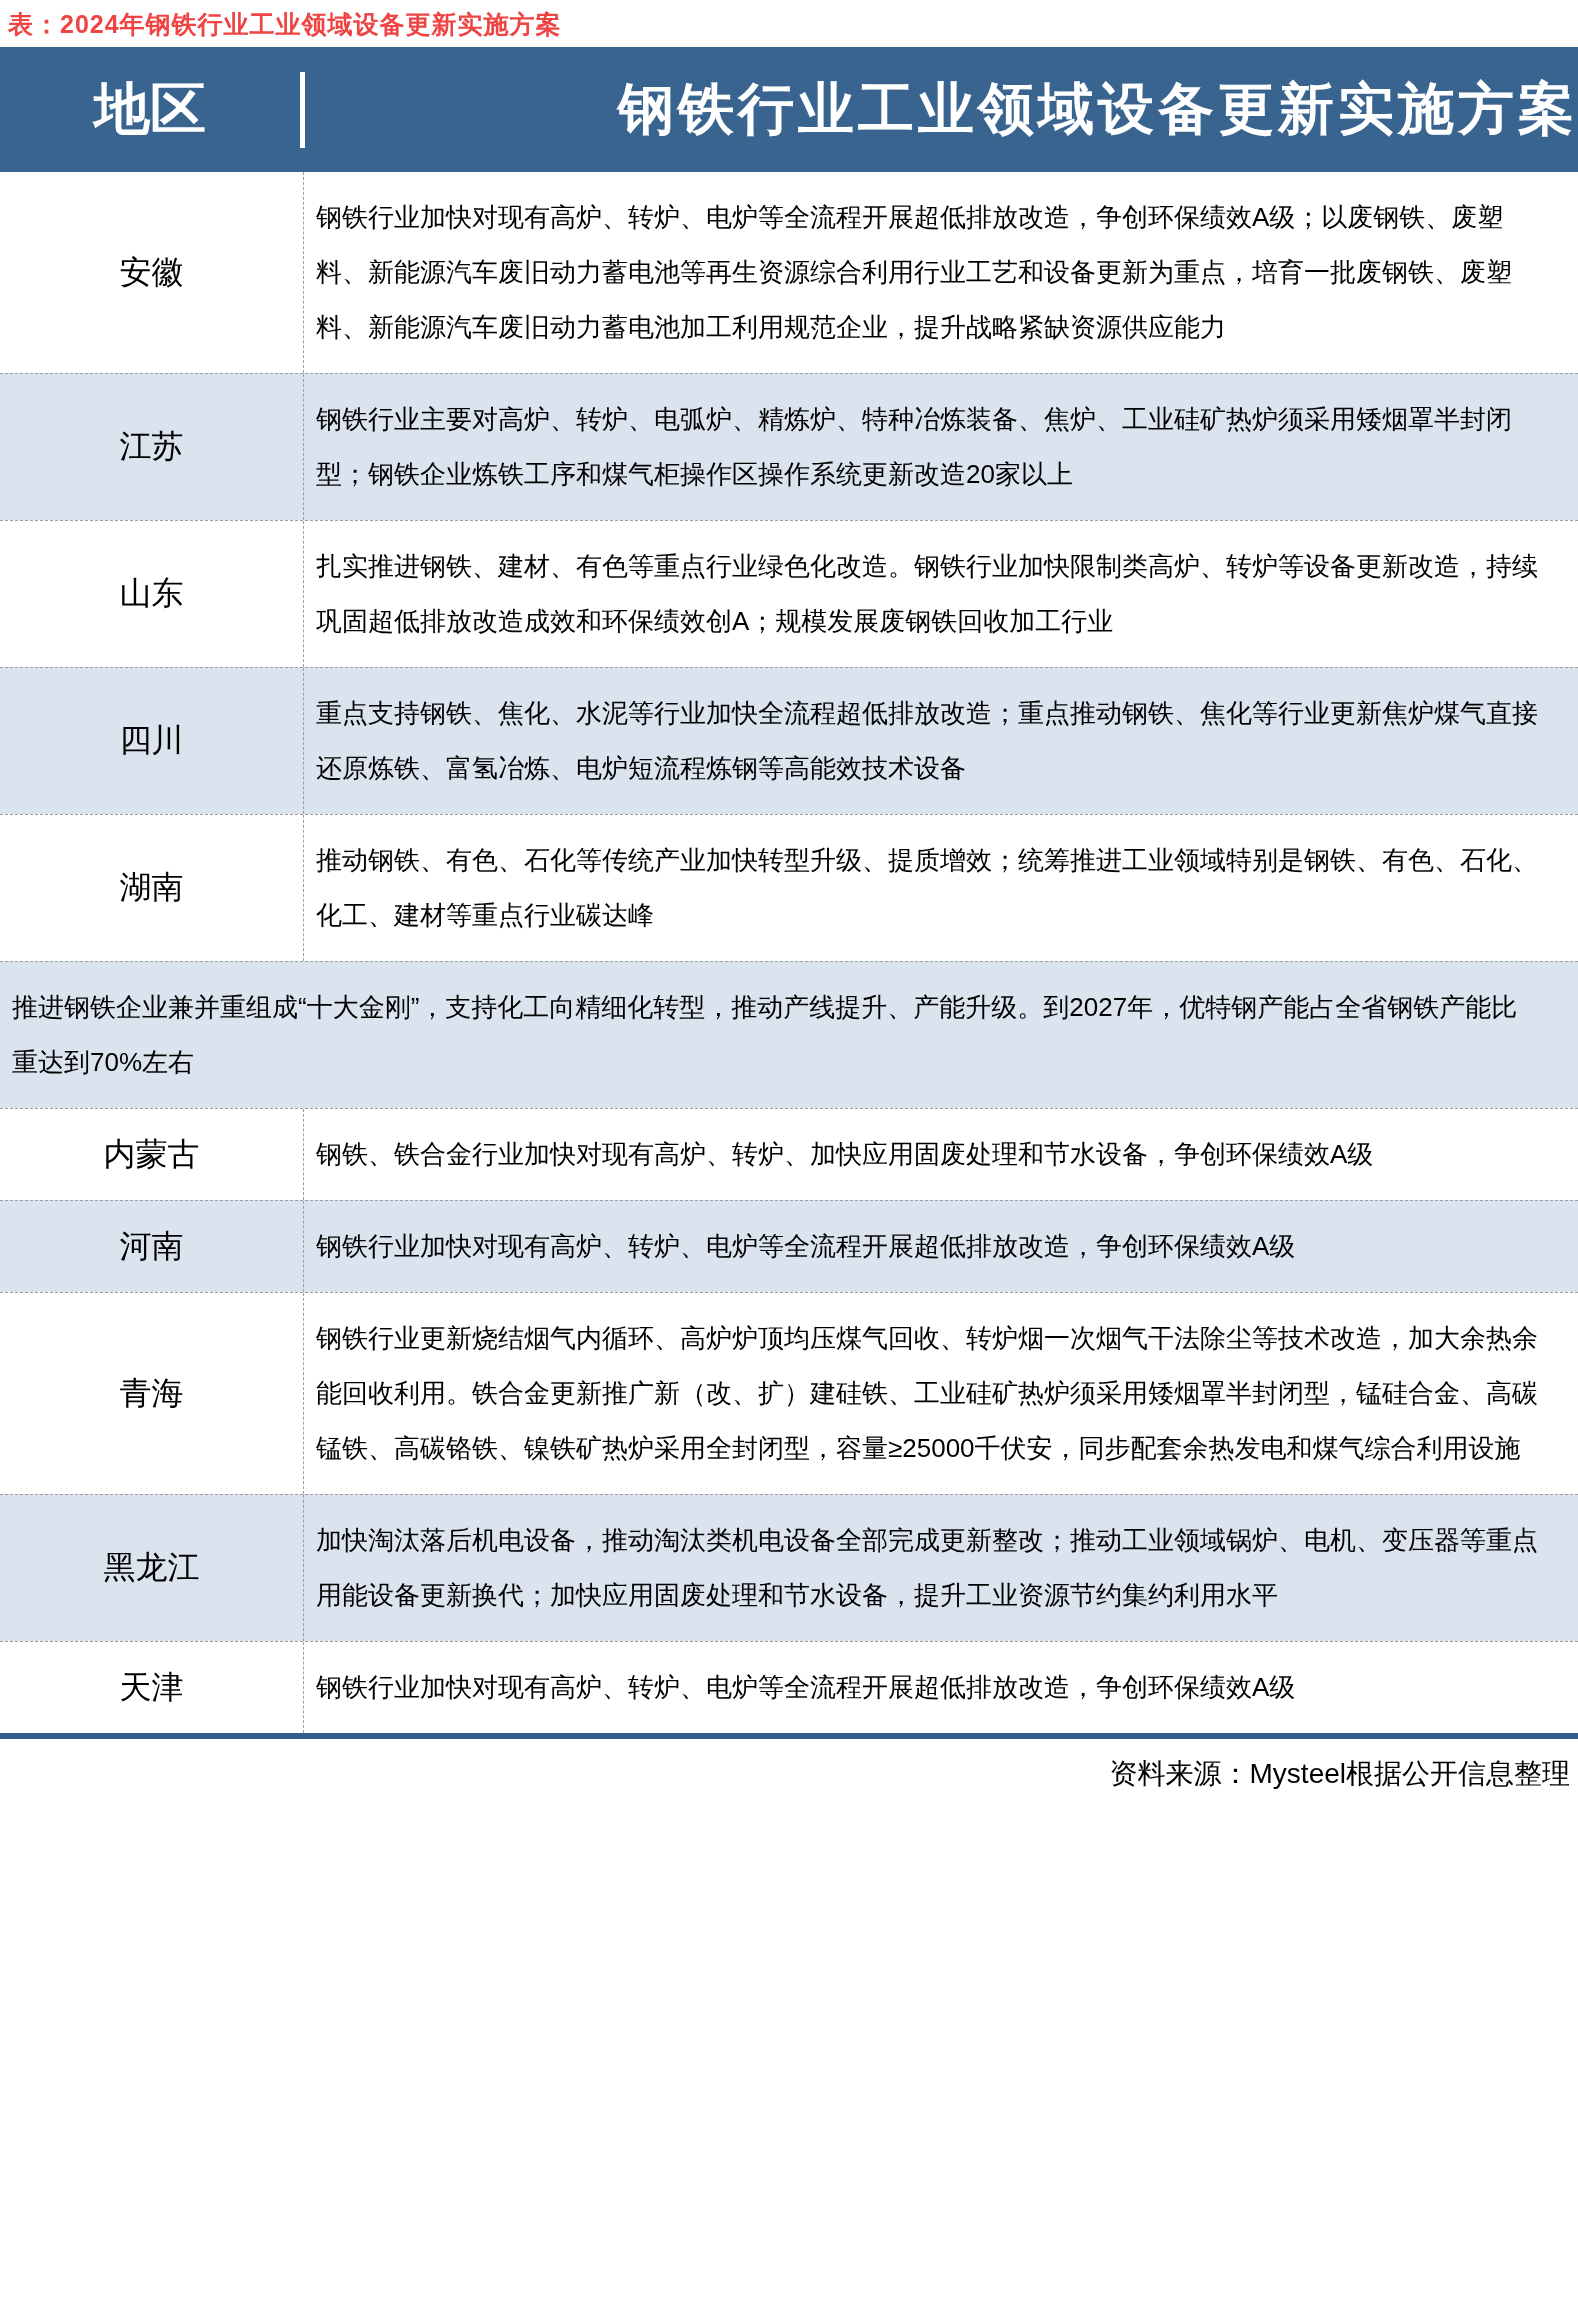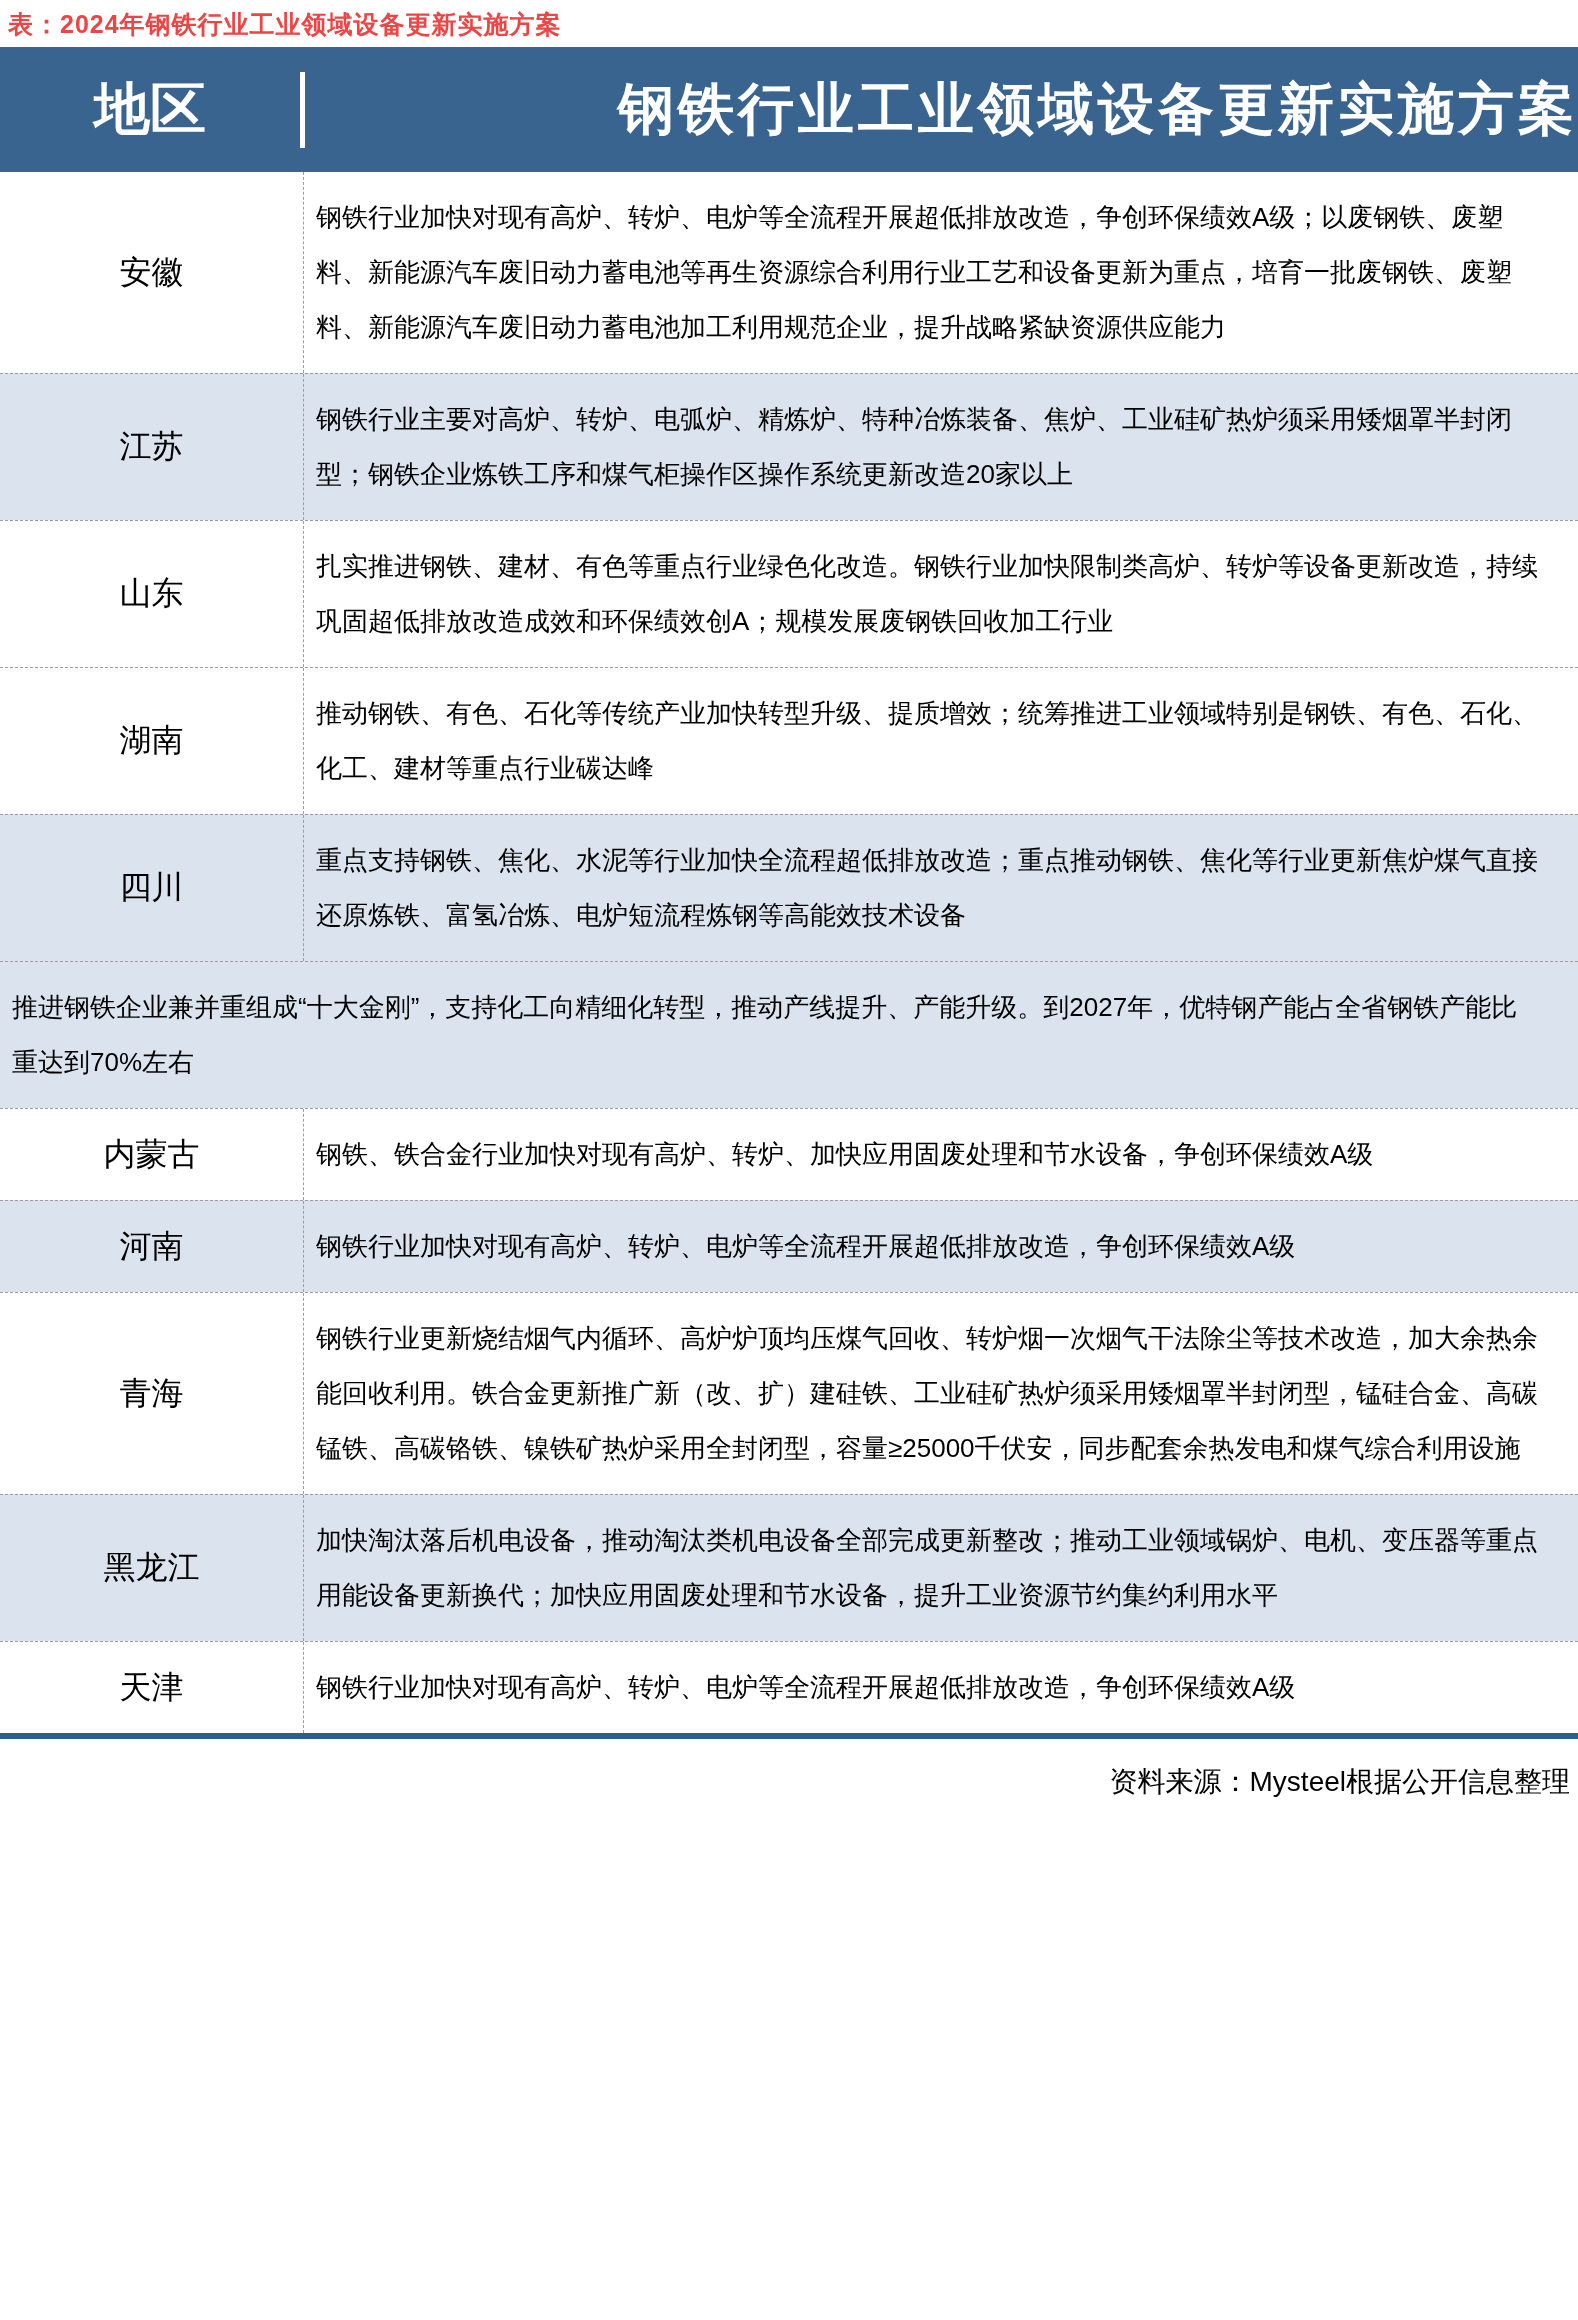--- a/index.html
+++ b/index.html
@@ -81,21 +81,21 @@
     box-sizing: border-box;
   }
   .bottom-rule {
     height: 6px;
     background: #2D5E8E;
     width: 100%;
   }
   .source {
     font-size: 28px;
     text-align: right;
-    padding: 24px 8px 10px 8px;
+    padding: 16px 8px 10px 8px;
     color: #000000;
   }
 </style>
 </head>
 <body>
 
 <div class="page">
 
   <div class="fig-title">表：2024年钢铁行业工业领域设备更新实施方案</div>
 
@@ -115,28 +115,28 @@
   <div class="tr alt">
     <div class="td-region">江苏</div>
     <div class="td-plan">钢铁行业主要对高炉、转炉、电弧炉、精炼炉、特种冶炼装备、焦炉、工业硅矿热炉须采用矮烟罩半封闭型；钢铁企业炼铁工序和煤气柜操作区操作系统更新改造20家以上</div>
   </div>
 
   <div class="tr">
     <div class="td-region">山东</div>
     <div class="td-plan">扎实推进钢铁、建材、有色等重点行业绿色化改造。钢铁行业加快限制类高炉、转炉等设备更新改造，持续巩固超低排放改造成效和环保绩效创A；规模发展废钢铁回收加工行业</div>
   </div>
 
+  <div class="tr alt">
+    <div class="td-region">四川</div>
+    <div class="td-plan">重点支持钢铁、焦化、水泥等行业加快全流程超低排放改造；重点推动钢铁、焦化等行业更新焦炉煤气直接还原炼铁、富氢冶炼、电炉短流程炼钢等高能效技术设备</div>
+  </div>
+
   <div class="tr">
     <div class="td-region">湖南</div>
     <div class="td-plan">推动钢铁、有色、石化等传统产业加快转型升级、提质增效；统筹推进工业领域特别是钢铁、有色、石化、化工、建材等重点行业碳达峰</div>
-  </div>
-
-  <div class="tr alt">
-    <div class="td-region">四川</div>
-    <div class="td-plan">重点支持钢铁、焦化、水泥等行业加快全流程超低排放改造；重点推动钢铁、焦化等行业更新焦炉煤气直接还原炼铁、富氢冶炼、电炉短流程炼钢等高能效技术设备</div>
   </div>
 
   <div class="tr alt">
     <div class="td-plan">推进钢铁企业兼并重组成“十大金刚”，支持化工向精细化转型，推动产线提升、产能升级。到2027年，优特钢产能占全省钢铁产能比重达到70%左右</div>
   </div>
 
   <div class="tr">
     <div class="td-region">内蒙古</div>
     <div class="td-plan">钢铁、铁合金行业加快对现有高炉、转炉、加快应用固废处理和节水设备，争创环保绩效A级</div>
   </div>

